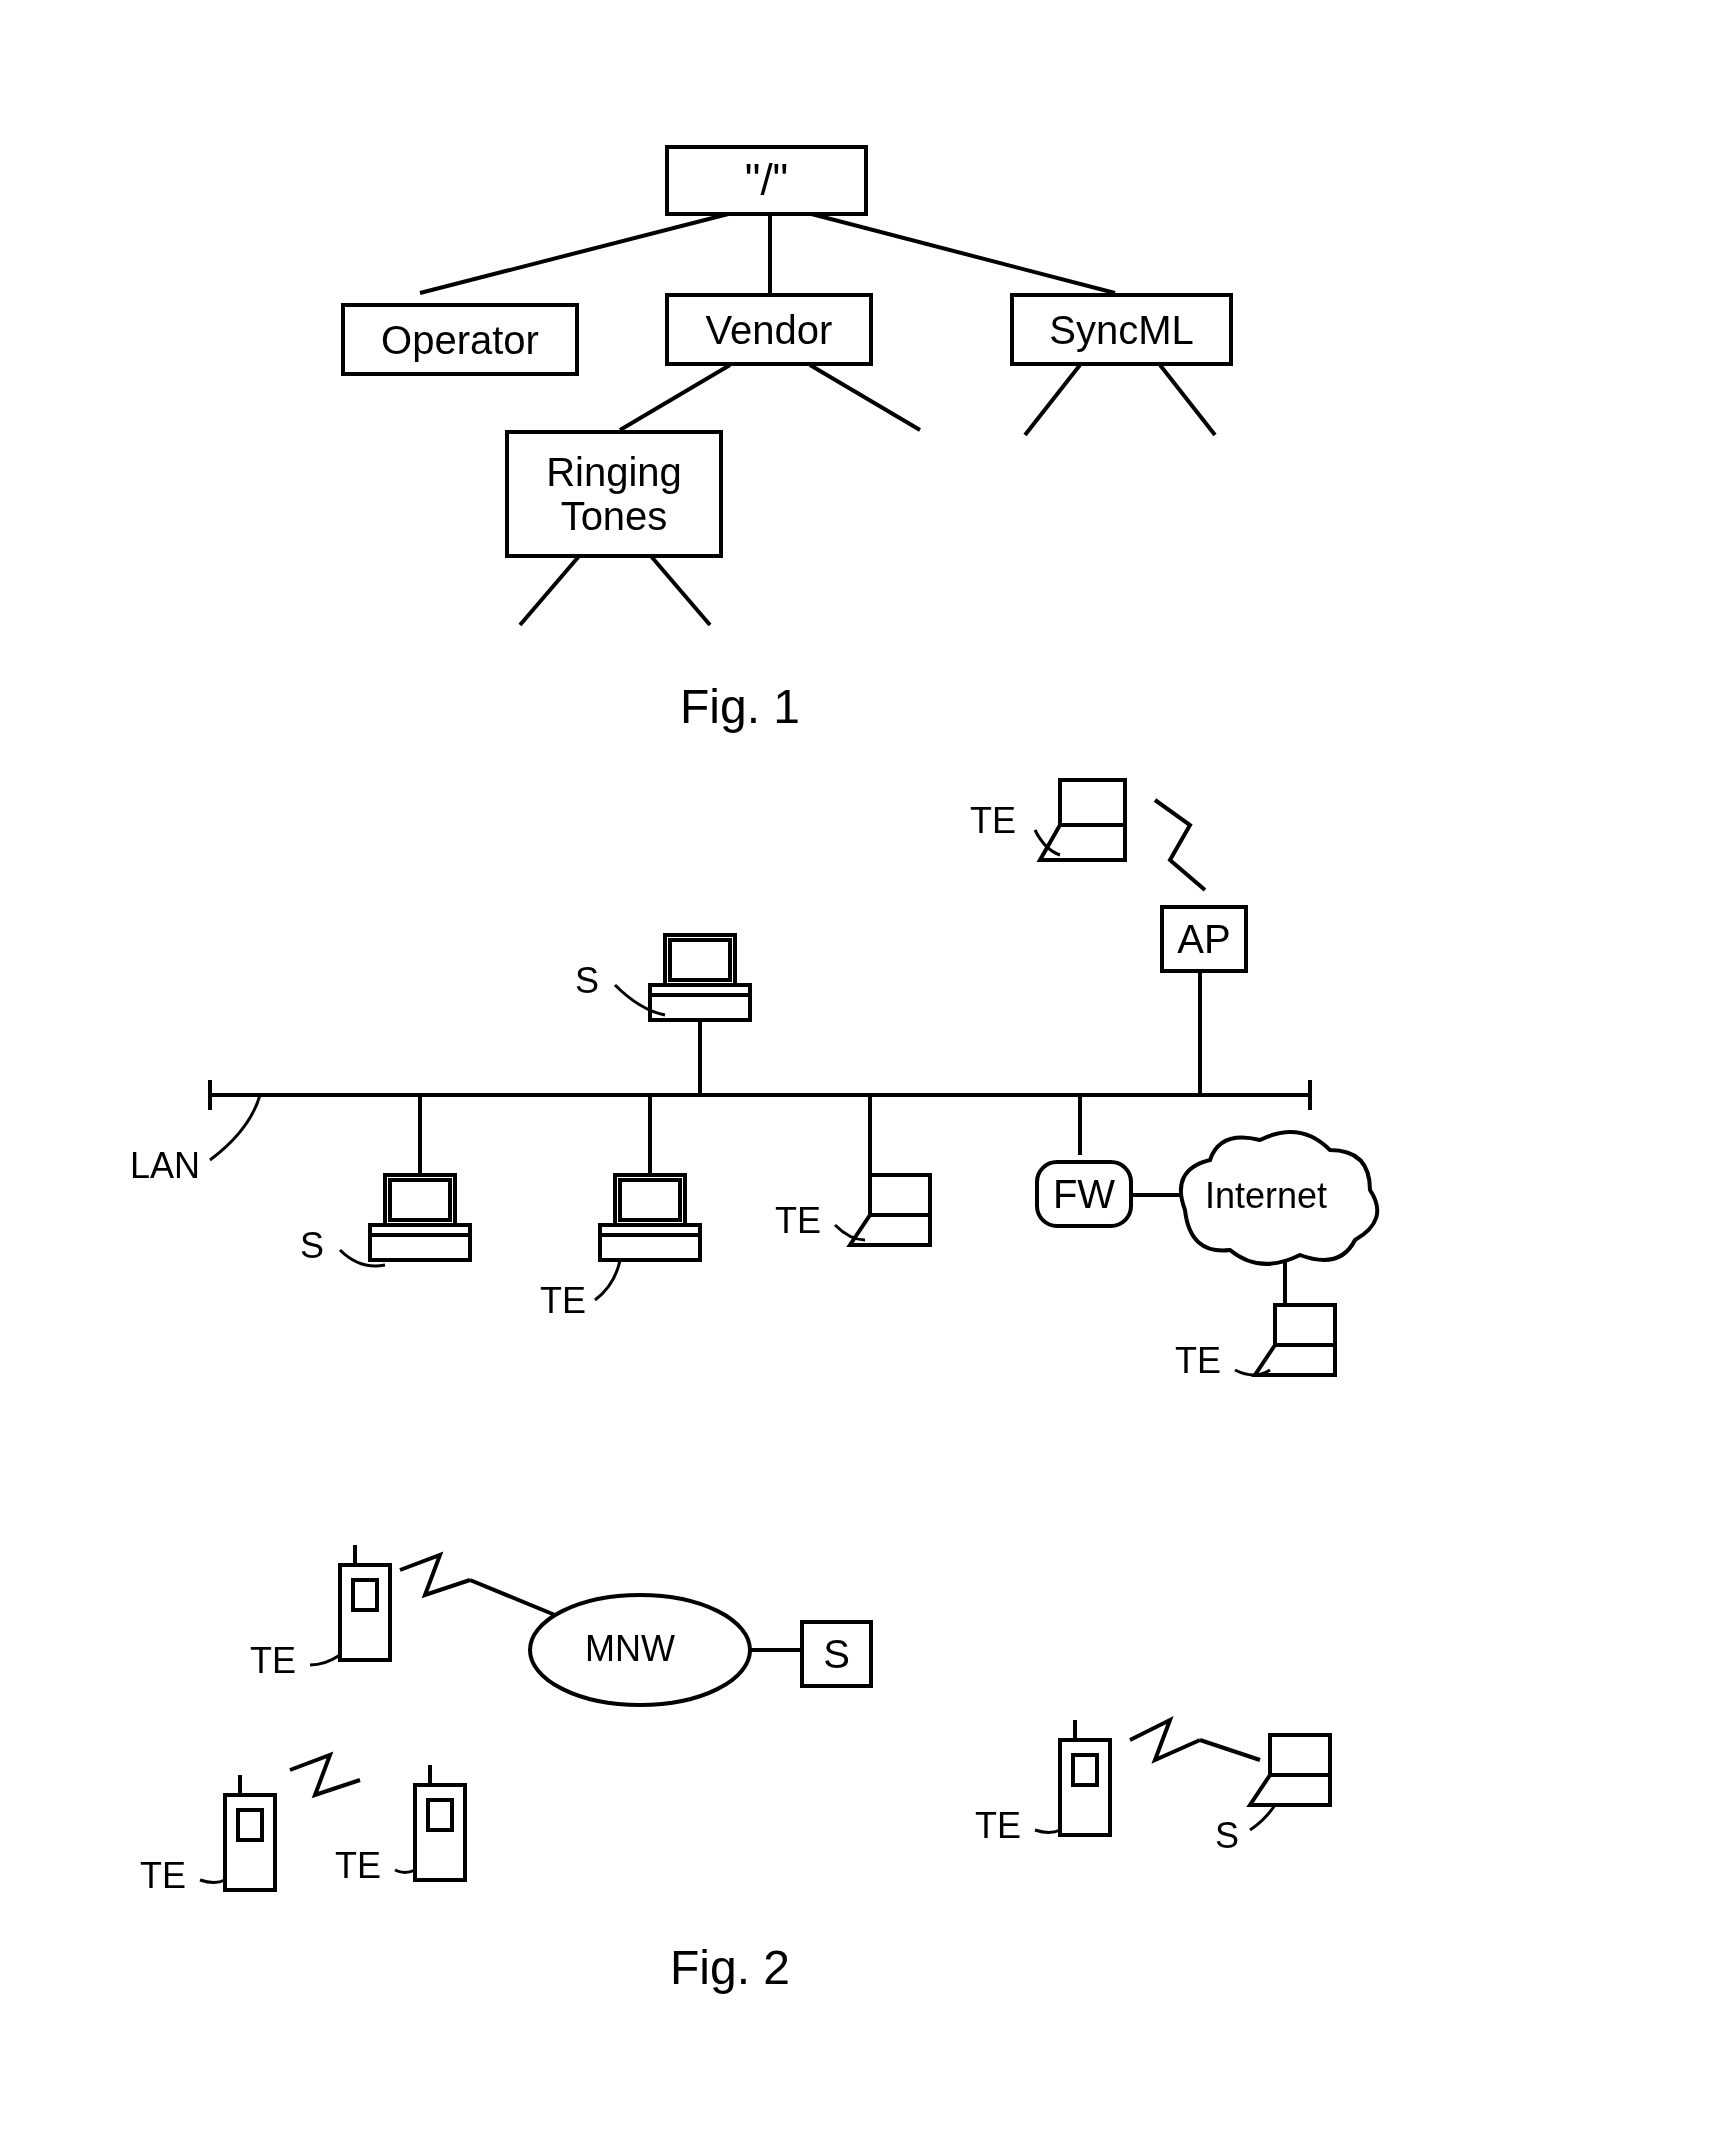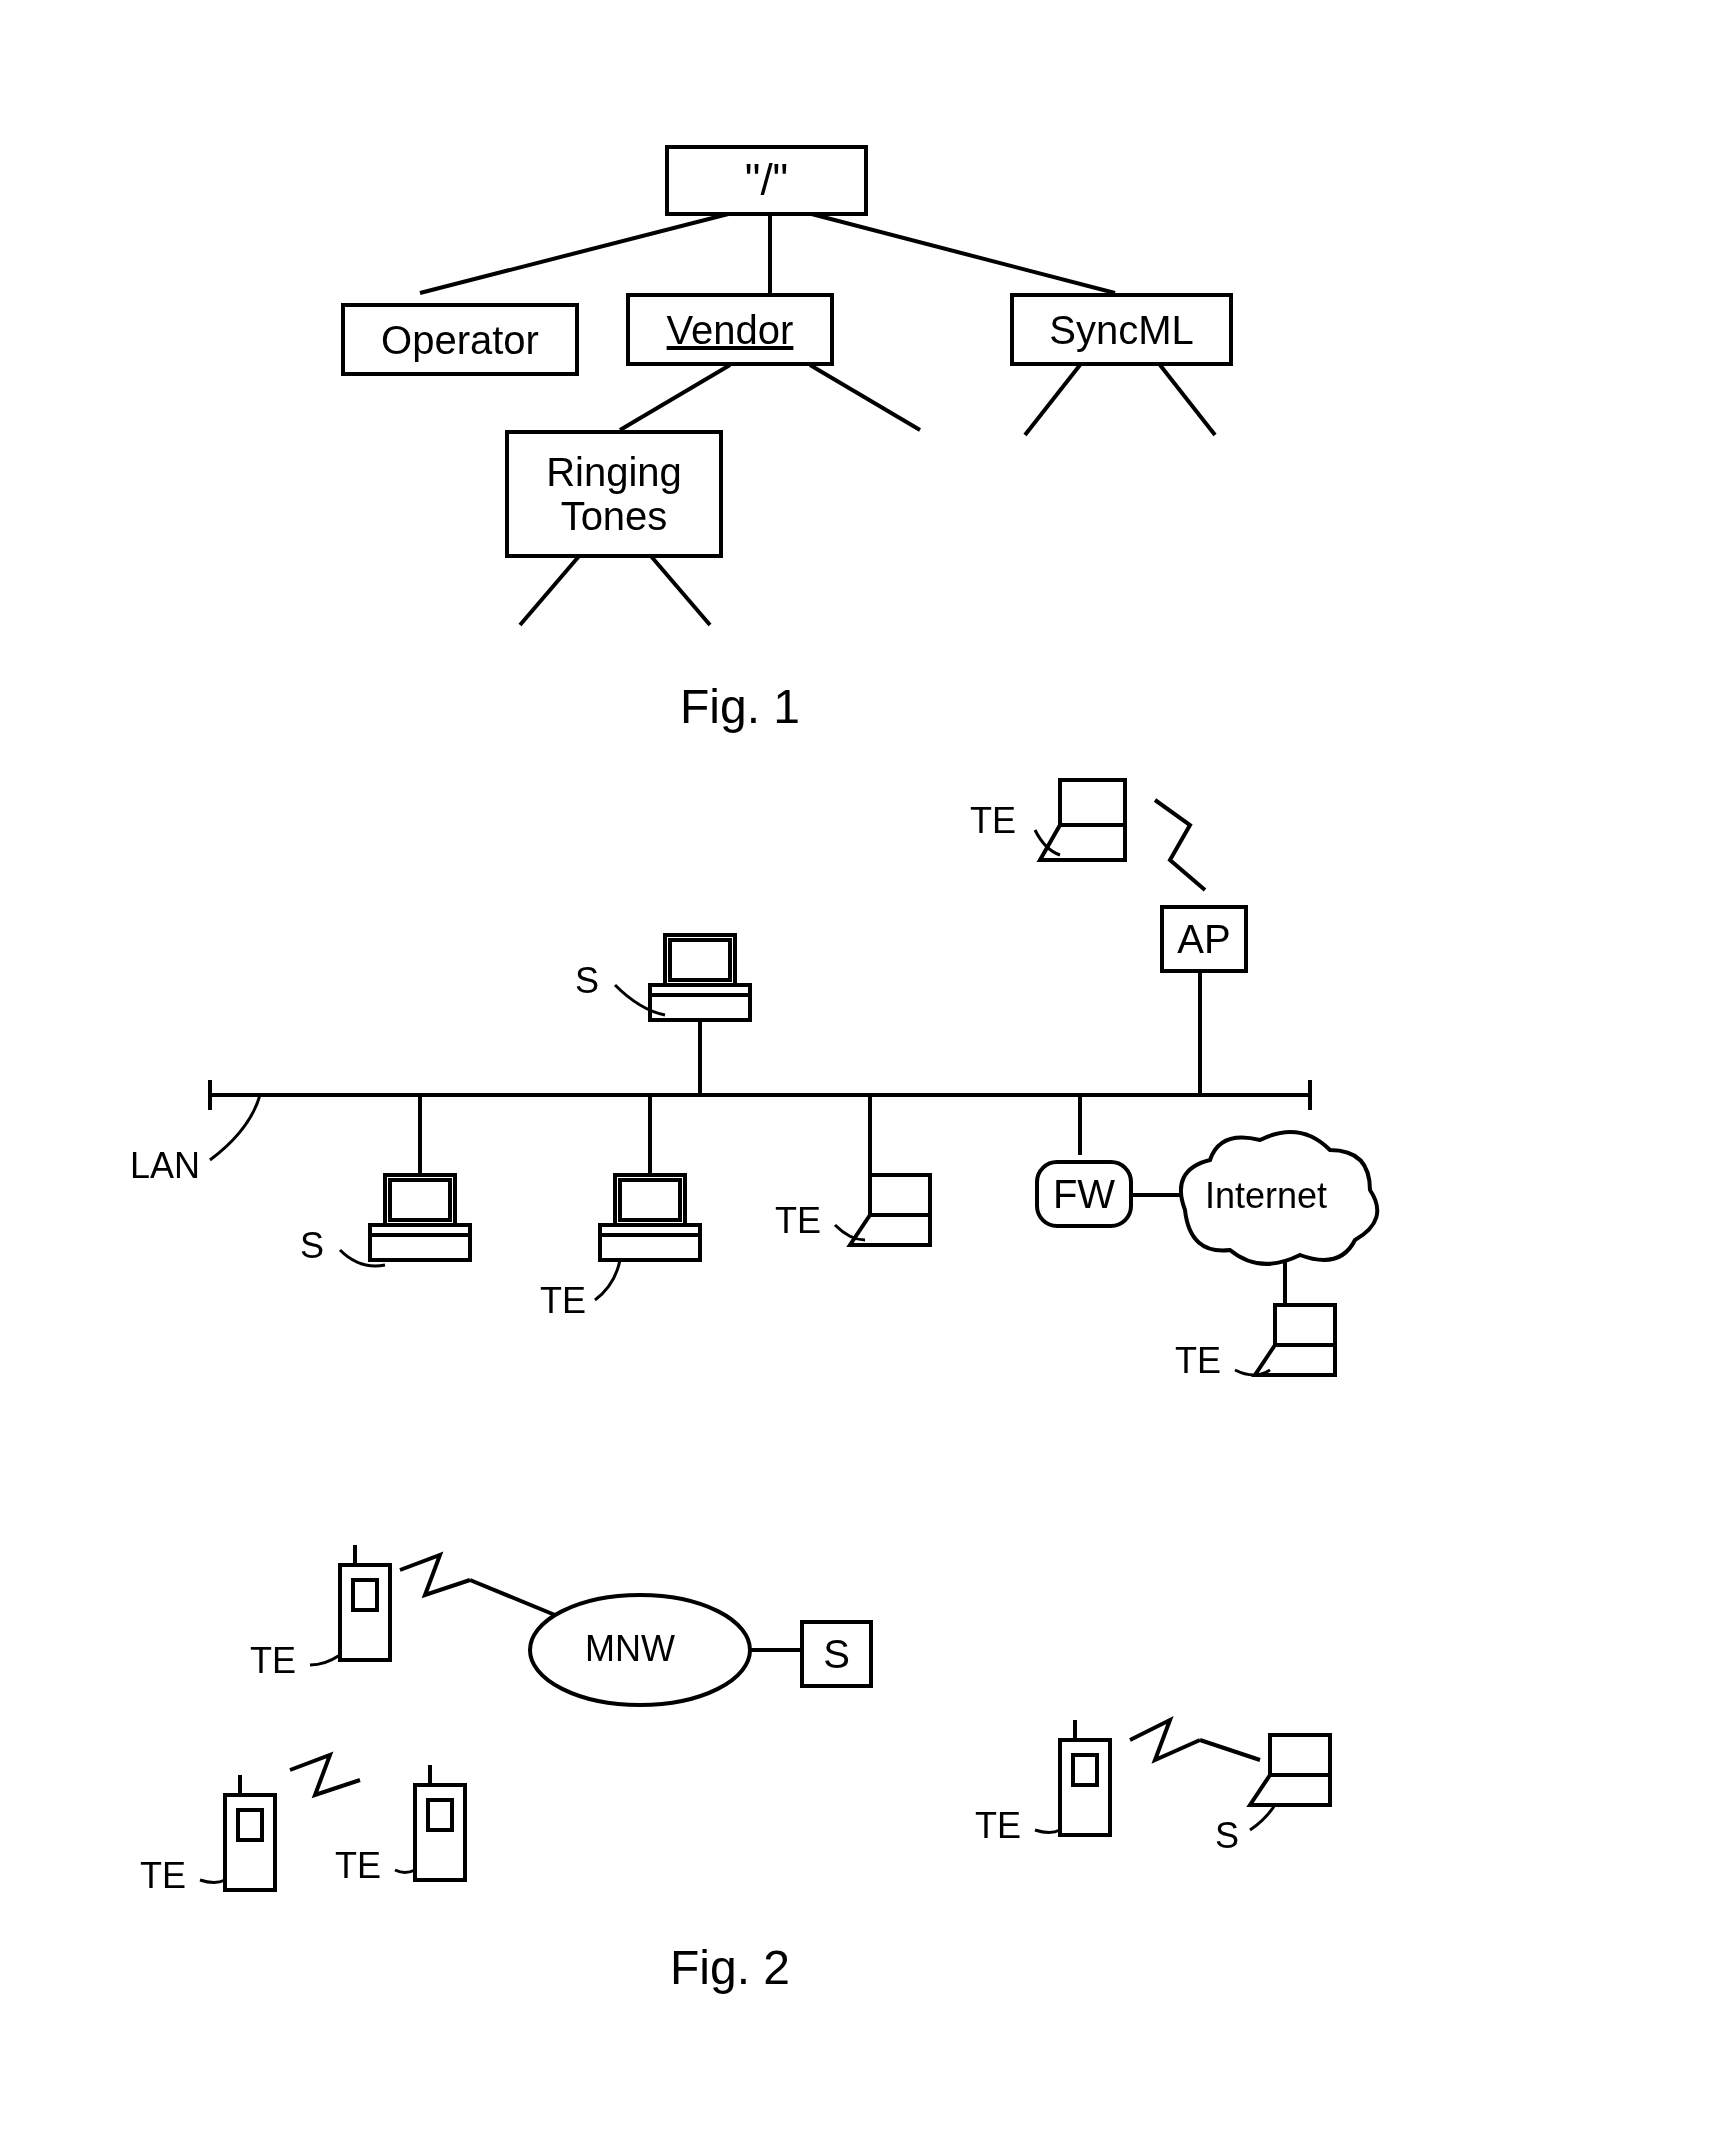--- a/index.html
+++ b/index.html
@@ -223,21 +223,21 @@
   </svg>
 
   <div class="box" style="left:665px; top:145px; width:195px; height:63px; font-size:44px;">
     <span>"/"</span>
   </div>
 
   <div class="box" style="left:300px; top:303px; width:230px; height:65px;margin-left:41px;">
     <span>Operator</span>
   </div>
 
-  <div class="box" style="left:626px; top:293px; width:200px; height:65px;text-decoration:underline;">
+  <div class="box" style="left:665px; top:293px; width:200px; height:65px;">
     <span>Vendor</span>
   </div>
 
   <div class="box" style="left:1010px; top:293px; width:215px; height:65px;">
     <span>SyncML</span>
   </div>
 
   <div class="box" style="left:505px; top:430px; width:210px; height:120px; white-space:pre-line;">
     <span>Ringing
 Tones</span>

